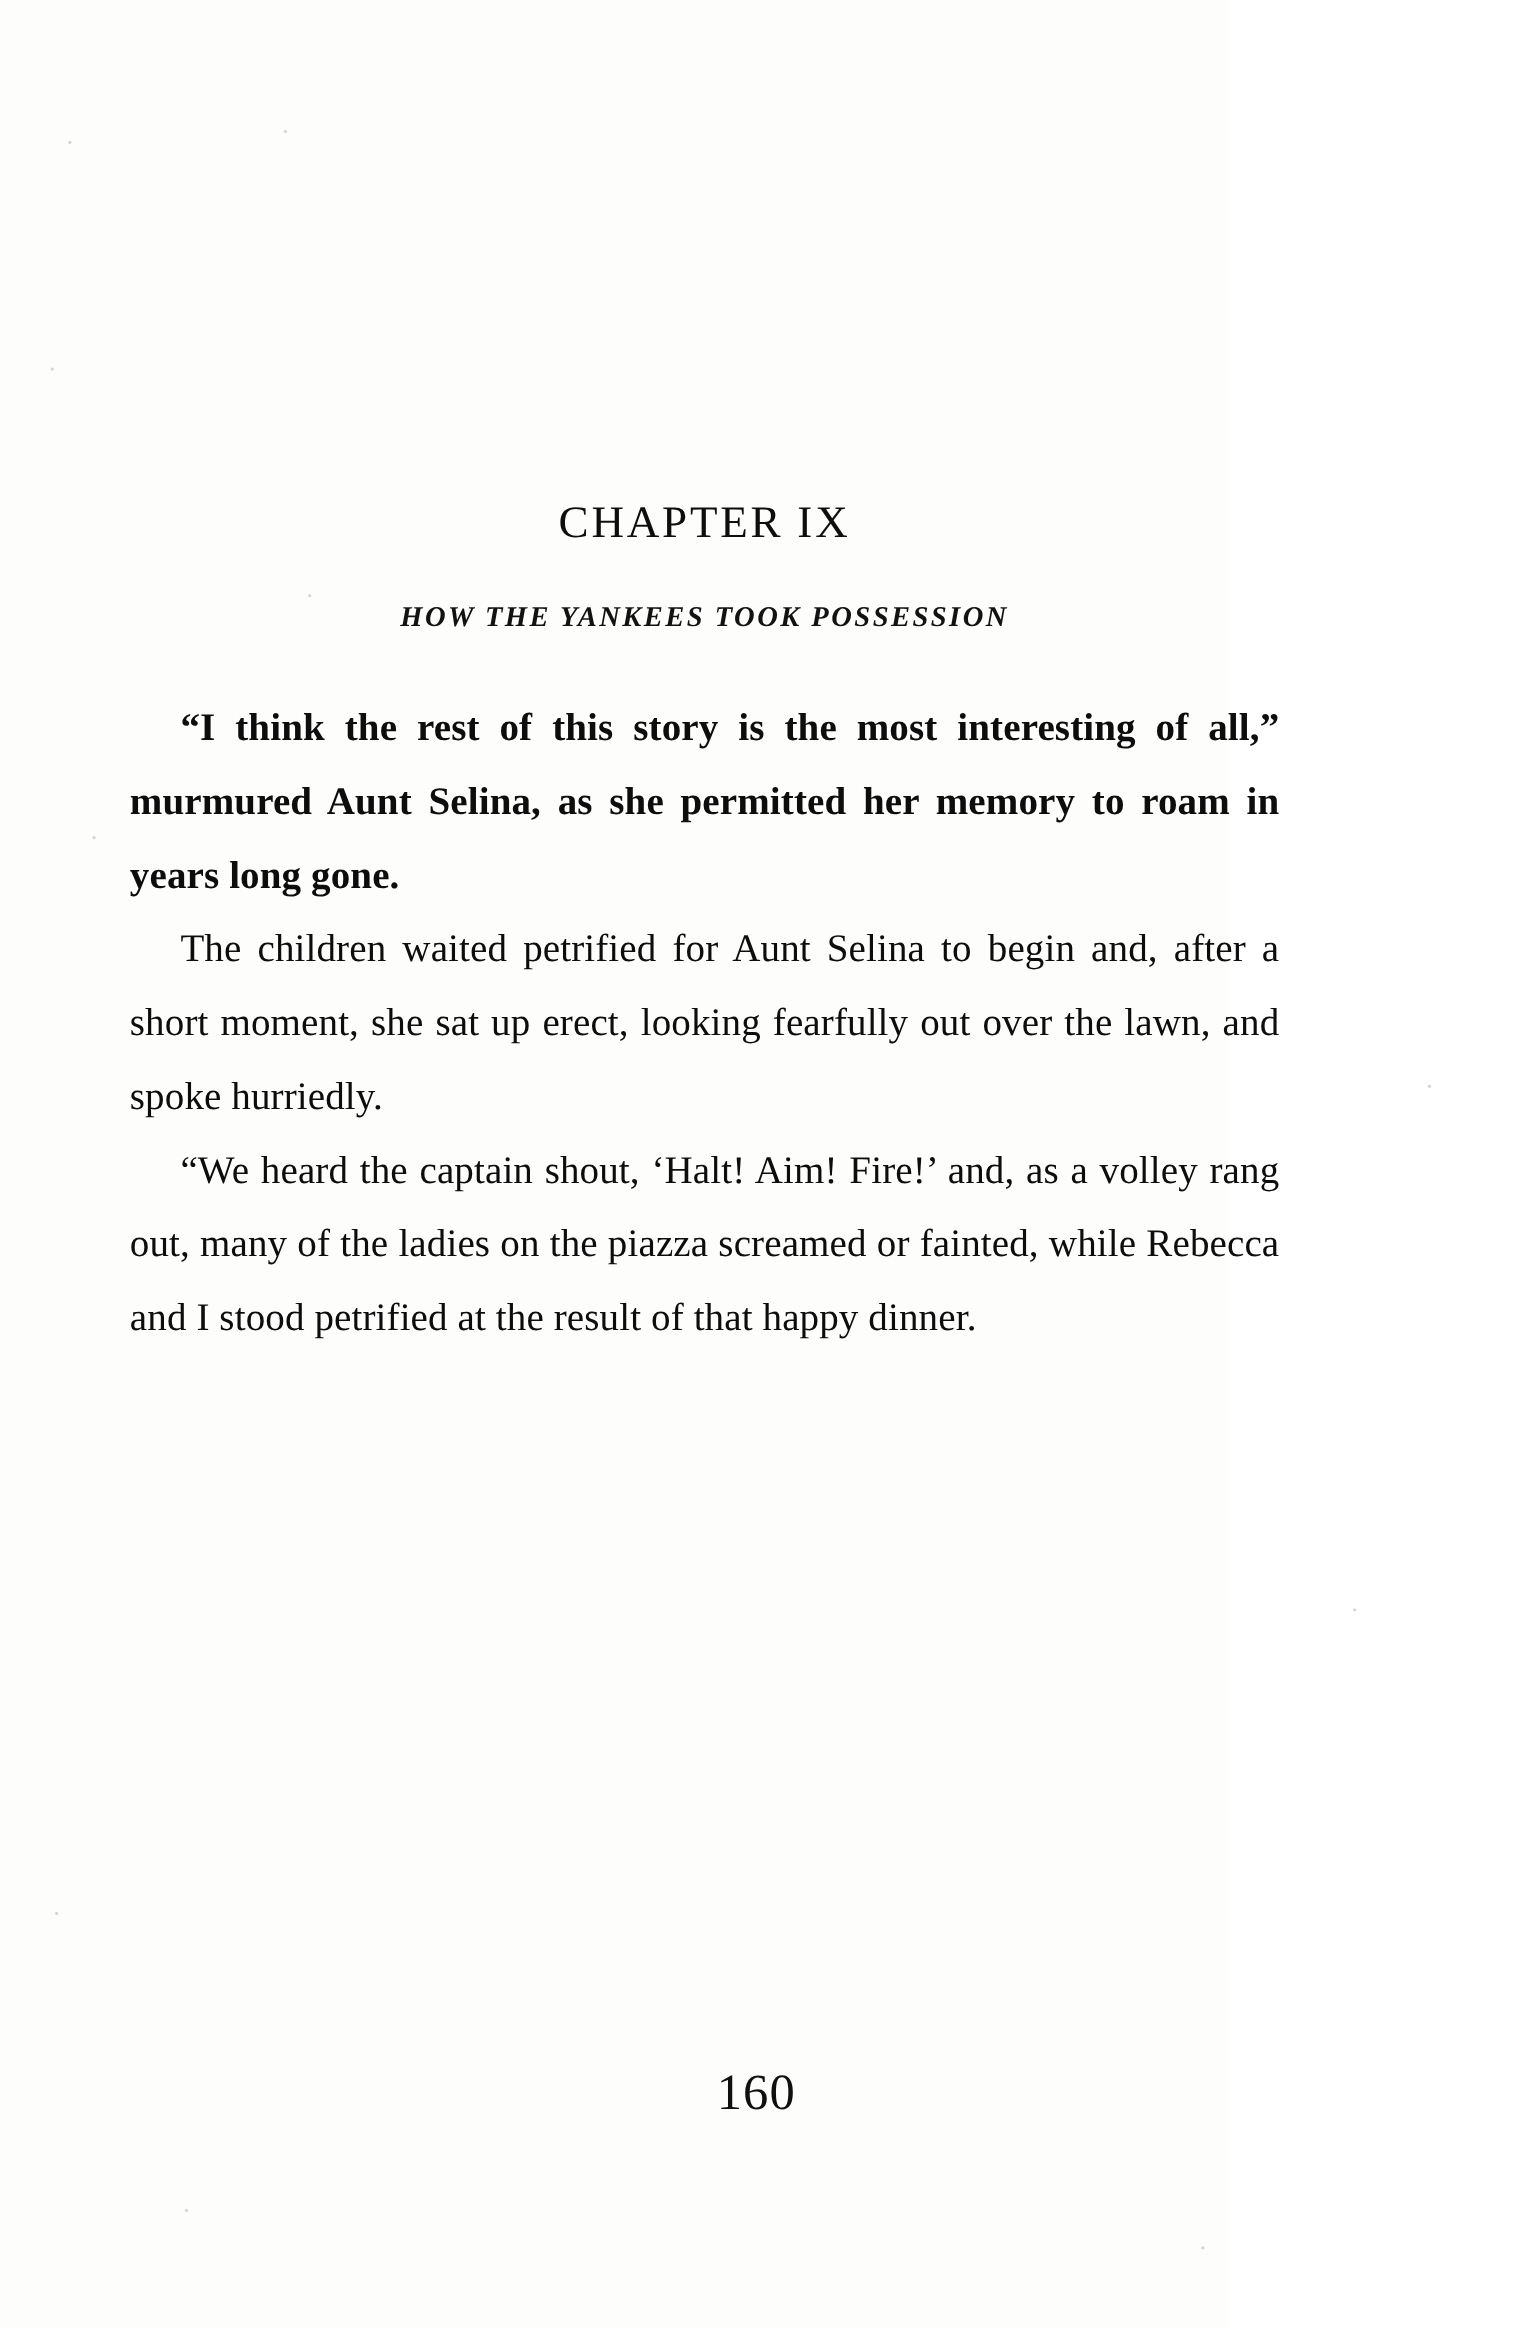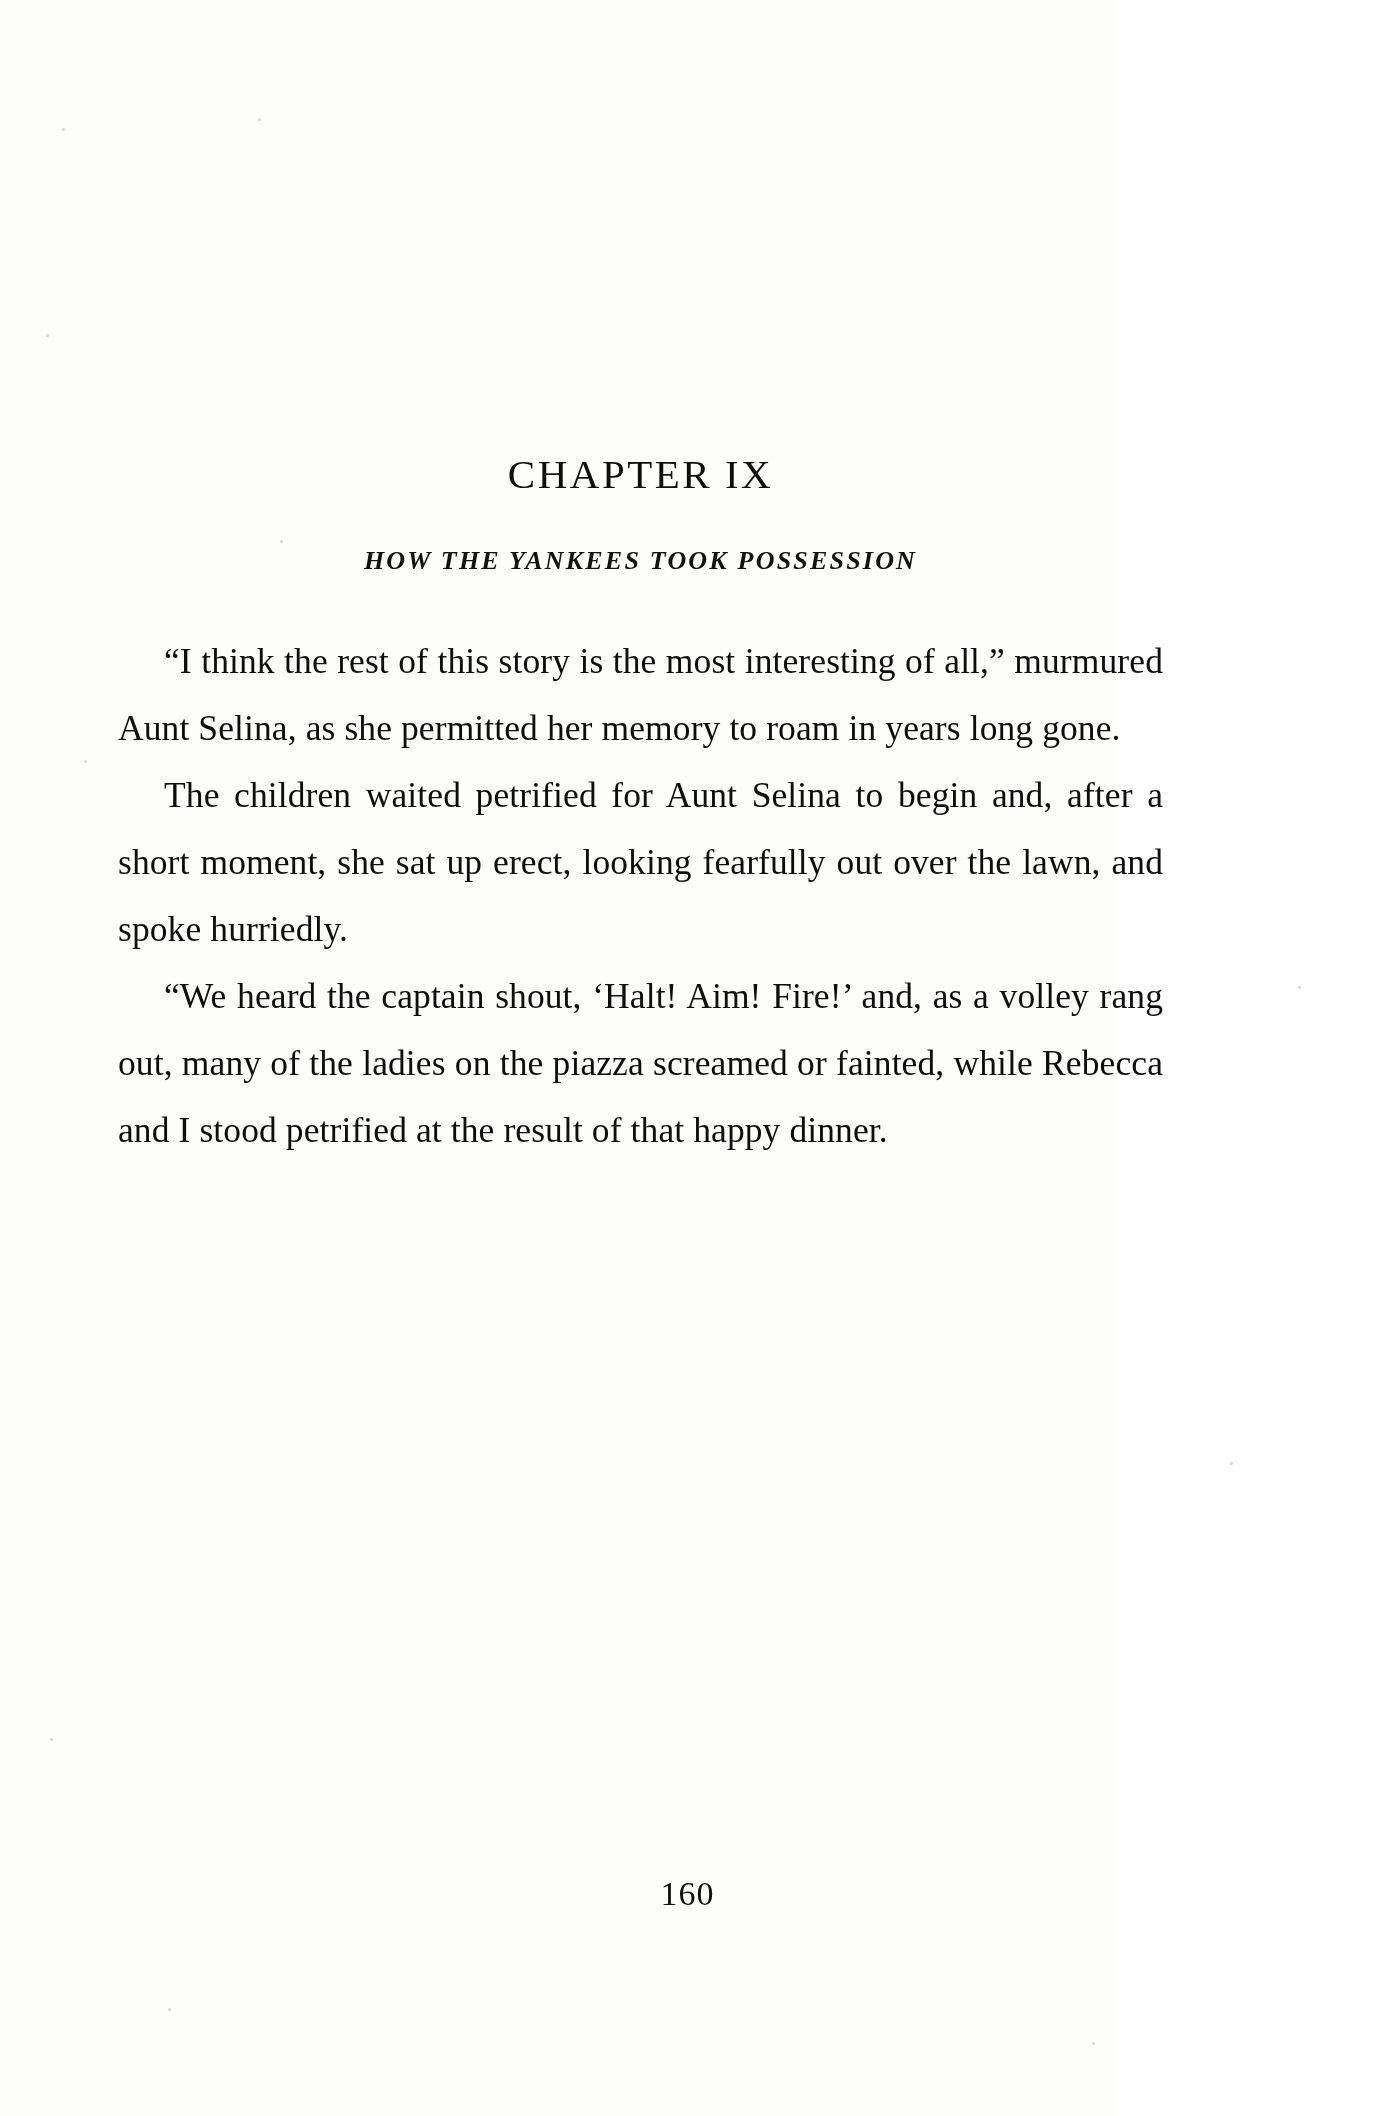--- a/index.html
+++ b/index.html
@@ -57,28 +57,29 @@
     text-indent: 46px;
     font-size: 35.5px;
     line-height: 67px;
     text-align: justify;
     text-justify: inter-word;
     color: #0d0d0d;
     letter-spacing: 0.1px;
   }
   p.para:first-of-type {
     margin-top: 52px;
+    font-weight: bold;
   }
   .page-number {
     position: absolute;
     top: 1875px;
     left: 0;
     width: 1375px;
     text-align: center;
-    font-size: 34px;
+    font-size: 46px;
     letter-spacing: 1px;
     color: #101010;
   }
   .speck {
     position: absolute;
     width: 3px;
     height: 3px;
     background: #d8d6d2;
     border-radius: 50%;
   }

